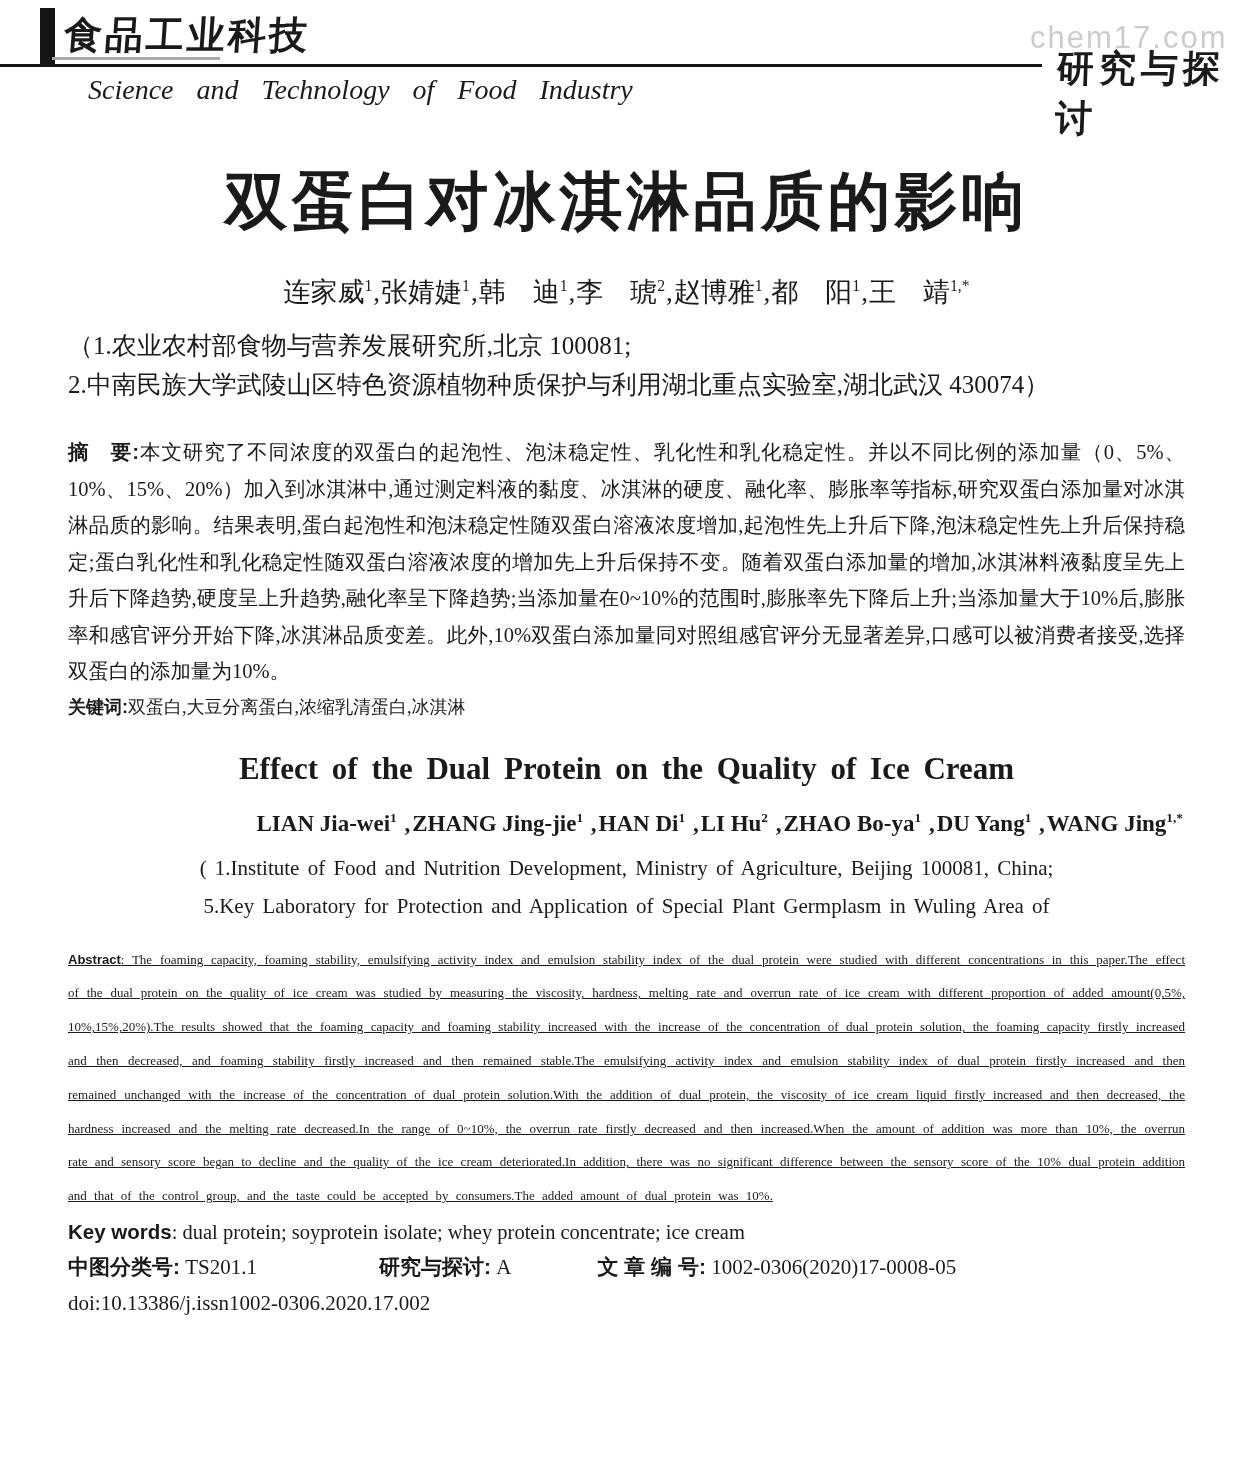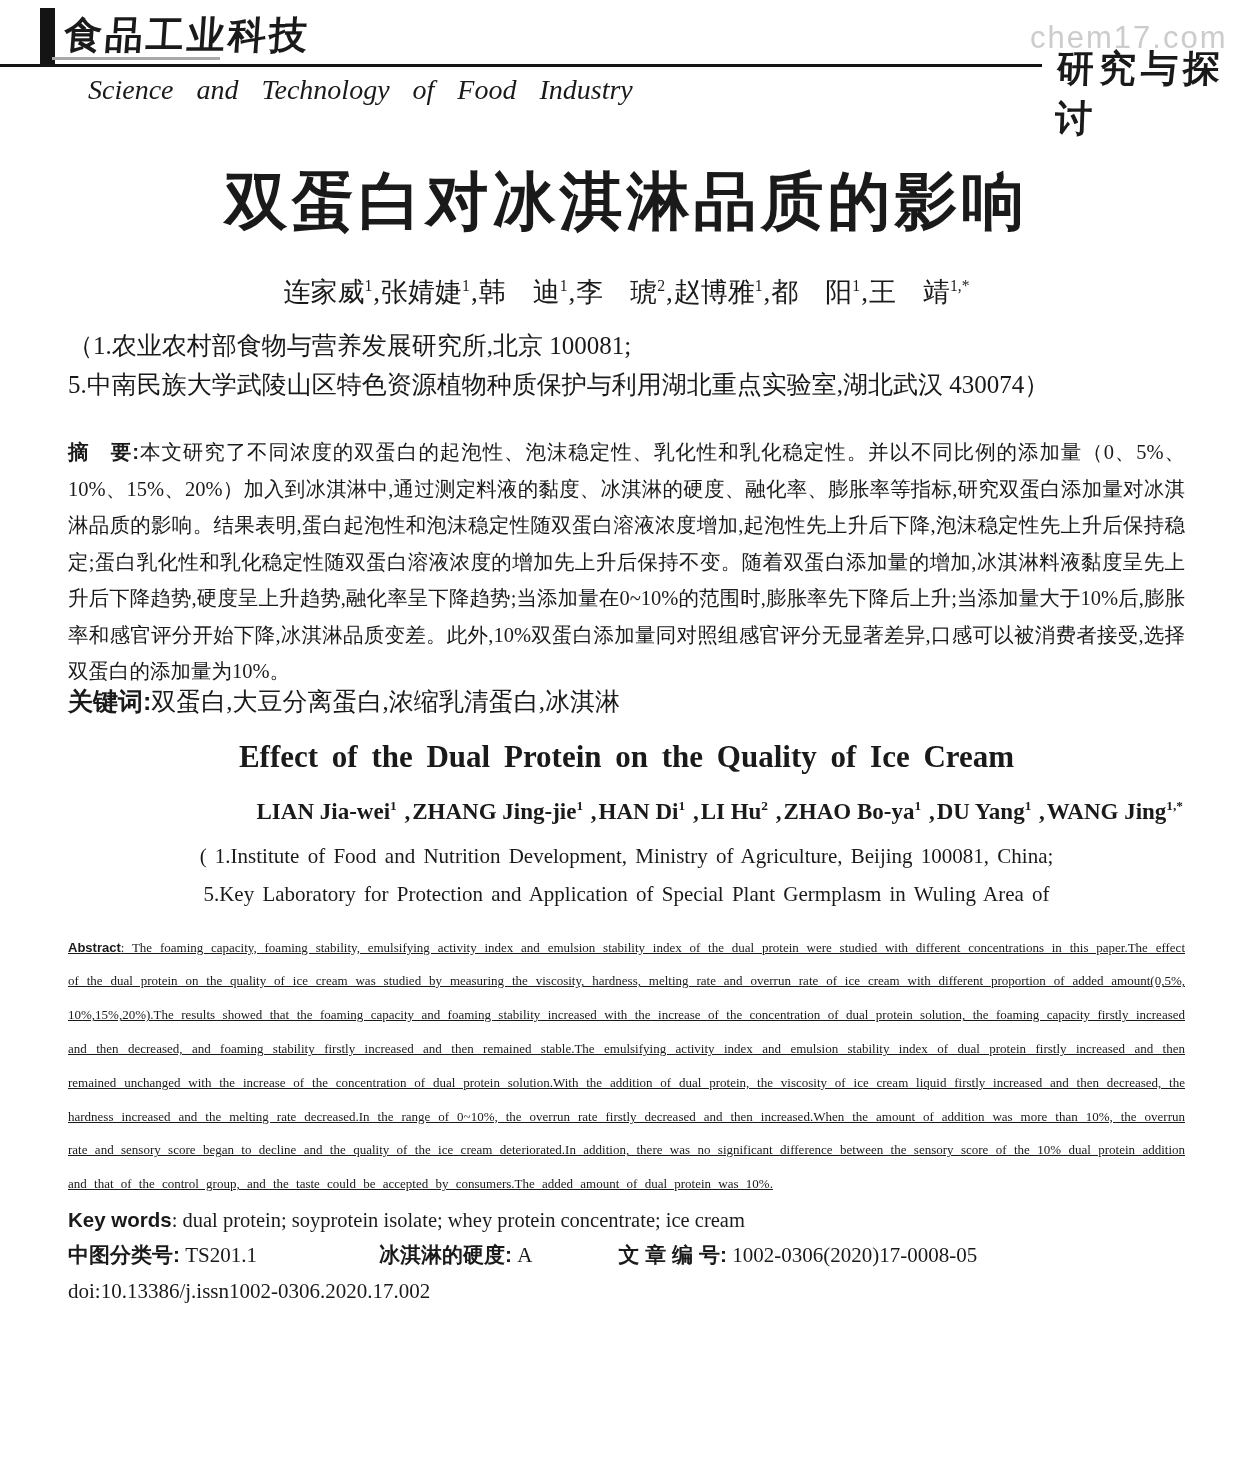--- a/index.html
+++ b/index.html
@@ -46,21 +46,21 @@
   }
   .authors-cn { text-align: center; margin-top: 40px; font-size: 27px; }
   .authors-cn .author { margin: 0 1px; }
   .affils-cn { margin-top: 16px; font-size: 25px; line-height: 39px; }
   sup { font-size: 58%; vertical-align: super; line-height: 0; }
   .abstract-cn {
     margin-top: 30px; font-size: 20.5px; line-height: 36.5px;
     text-align: justify;
   }
   .label-hei { font-family: "Liberation Sans", sans-serif; font-weight: bold; }
-  .keywords-cn { font-size: 25px; line-height: 23px; text-align: justify; }
+  .keywords-cn { font-size: 18px; line-height: 35px; text-align: justify; }
   .title-en {
     text-align: center; margin-top: 26px;
     font-weight: bold; font-size: 31px; word-spacing: 6px;
   }
   .authors-en { text-align: right; margin-top: 24px; font-weight: bold; font-size: 23px; }
   .authors-en .author { margin: 0 2px; }
   .affils-en { text-align: center; margin-top: 12px; font-size: 21px; line-height: 38px; word-spacing: 3px; }
   .abstract-en {
     margin-top: 18px; font-size: 13px; line-height: 33.8px;
     text-align: justify; word-spacing: 4px; text-decoration: underline;
@@ -85,39 +85,39 @@
   <div class="section-label">研究与探讨</div>
 </header>
 
 <main class="article">
   <h1 class="title-cn">双蛋白对冰淇淋品质的影响</h1>
 
   <div class="authors-cn"><span class="author"><span>连家威</span><sup>1</sup></span>,<span class="author"><span>张婧婕</span><sup>1</sup></span>,<span class="author"><span>韩　迪</span><sup>1</sup></span>,<span class="author"><span>李　琥</span><sup>2</sup></span>,<span class="author"><span>赵博雅</span><sup>1</sup></span>,<span class="author"><span>都　阳</span><sup>1</sup></span>,<span class="author"><span>王　靖</span><sup>1,*</sup></span></div>
 
   <div class="affils-cn">
       <div class="affil-line">（1.农业农村部食物与营养发展研究所,北京 100081;</div>
-      <div class="affil-line">5.中南民族大学武陵山区特色资源植物种质保护与利用湖北重点实验室,湖北武汉 430074）</div>
+      <div class="affil-line">2.中南民族大学武陵山区特色资源植物种质保护与利用湖北重点实验室,湖北武汉 430074）</div>
     </div>
 
   <p class="abstract-cn"><span class="label-hei">摘　要:</span><span>本文研究了不同浓度的双蛋白的起泡性、泡沫稳定性、乳化性和乳化稳定性。并以不同比例的添加量（0、5%、10%、15%、20%）加入到冰淇淋中,通过测定料液的黏度、冰淇淋的硬度、融化率、膨胀率等指标,研究双蛋白添加量对冰淇淋品质的影响。结果表明,蛋白起泡性和泡沫稳定性随双蛋白溶液浓度增加,起泡性先上升后下降,泡沫稳定性先上升后保持稳定;蛋白乳化性和乳化稳定性随双蛋白溶液浓度的增加先上升后保持不变。随着双蛋白添加量的增加,冰淇淋料液黏度呈先上升后下降趋势,硬度呈上升趋势,融化率呈下降趋势;当添加量在0~10%的范围时,膨胀率先下降后上升;当添加量大于10%后,膨胀率和感官评分开始下降,冰淇淋品质变差。此外,10%双蛋白添加量同对照组感官评分无显著差异,口感可以被消费者接受,选择双蛋白的添加量为10%。</span></p>
 
   <p class="keywords-cn"><span class="label-hei">关键词:</span><span>双蛋白,大豆分离蛋白,浓缩乳清蛋白,冰淇淋</span></p>
 
   <h2 class="title-en">Effect of the Dual Protein on the Quality of Ice Cream</h2>
 
   <div class="authors-en"><span class="author"><span>LIAN Jia-wei</span><sup>1</sup></span> ,<span class="author"><span>ZHANG Jing-jie</span><sup>1</sup></span> ,<span class="author"><span>HAN Di</span><sup>1</sup></span> ,<span class="author"><span>LI Hu</span><sup>2</sup></span> ,<span class="author"><span>ZHAO Bo-ya</span><sup>1</sup></span> ,<span class="author"><span>DU Yang</span><sup>1</sup></span> ,<span class="author"><span>WANG Jing</span><sup>1,*</sup></span></div>
 
   <div class="affils-en">
       <div class="affil-line-en">( 1.Institute of Food and Nutrition Development, Ministry of Agriculture, Beijing 100081, China;</div>
       <div class="affil-line-en">5.Key Laboratory for Protection and Application of Special Plant Germplasm in Wuling Area of</div>
     </div>
 
   <p class="abstract-en"><span class="label-hei">Abstract</span><span>: The foaming capacity, foaming stability, emulsifying activity index and emulsion stability index of the dual protein were studied with different concentrations in this paper.The effect of the dual protein on the quality of ice cream was studied by measuring the viscosity, hardness, melting rate and overrun rate of ice cream with different proportion of added amount(0,5%, 10%,15%,20%).The results showed that the foaming capacity and foaming stability increased with the increase of the concentration of dual protein solution, the foaming capacity firstly increased and then decreased, and foaming stability firstly increased and then remained stable.The emulsifying activity index and emulsion stability index of dual protein firstly increased and then remained unchanged with the increase of the concentration of dual protein solution.With the addition of dual protein, the viscosity of ice cream liquid firstly increased and then decreased, the hardness increased and the melting rate decreased.In the range of 0~10%, the overrun rate firstly decreased and then increased.When the amount of addition was more than 10%, the overrun rate and sensory score began to decline and the quality of the ice cream deteriorated.In addition, there was no significant difference between the sensory score of the 10% dual protein addition and that of the control group, and the taste could be accepted by consumers.The added amount of dual protein was 10%.</span></p>
 
   <p class="keywords-en"><span class="label-hei">Key words</span><span>: dual protein; soyprotein isolate; whey protein concentrate; ice cream</span></p>
 
   <div class="meta-row">
-    <span class="pair pair-gap1"><span class="label-hei">中图分类号:</span> <span>TS201.1</span></span><span class="pair pair-gap2"><span class="label-hei">冰淇淋的硬度:</span> <span>A</span></span><span class="pair"><span class="label-hei">文 章 编 号:</span> <span>1002-0306(2020)17-0008-05</span></span>
+    <span class="pair pair-gap1"><span class="label-hei">中图分类号:</span> <span>TS201.1</span></span><span class="pair pair-gap2"><span class="label-hei">研究与探讨:</span> <span>A</span></span><span class="pair"><span class="label-hei">文 章 编 号:</span> <span>1002-0306(2020)17-0008-05</span></span>
   </div>
 
   <div class="doi-row">doi:10.13386/j.issn1002-0306.2020.17.002</div>
 
 </main>
 
 </body></html>

